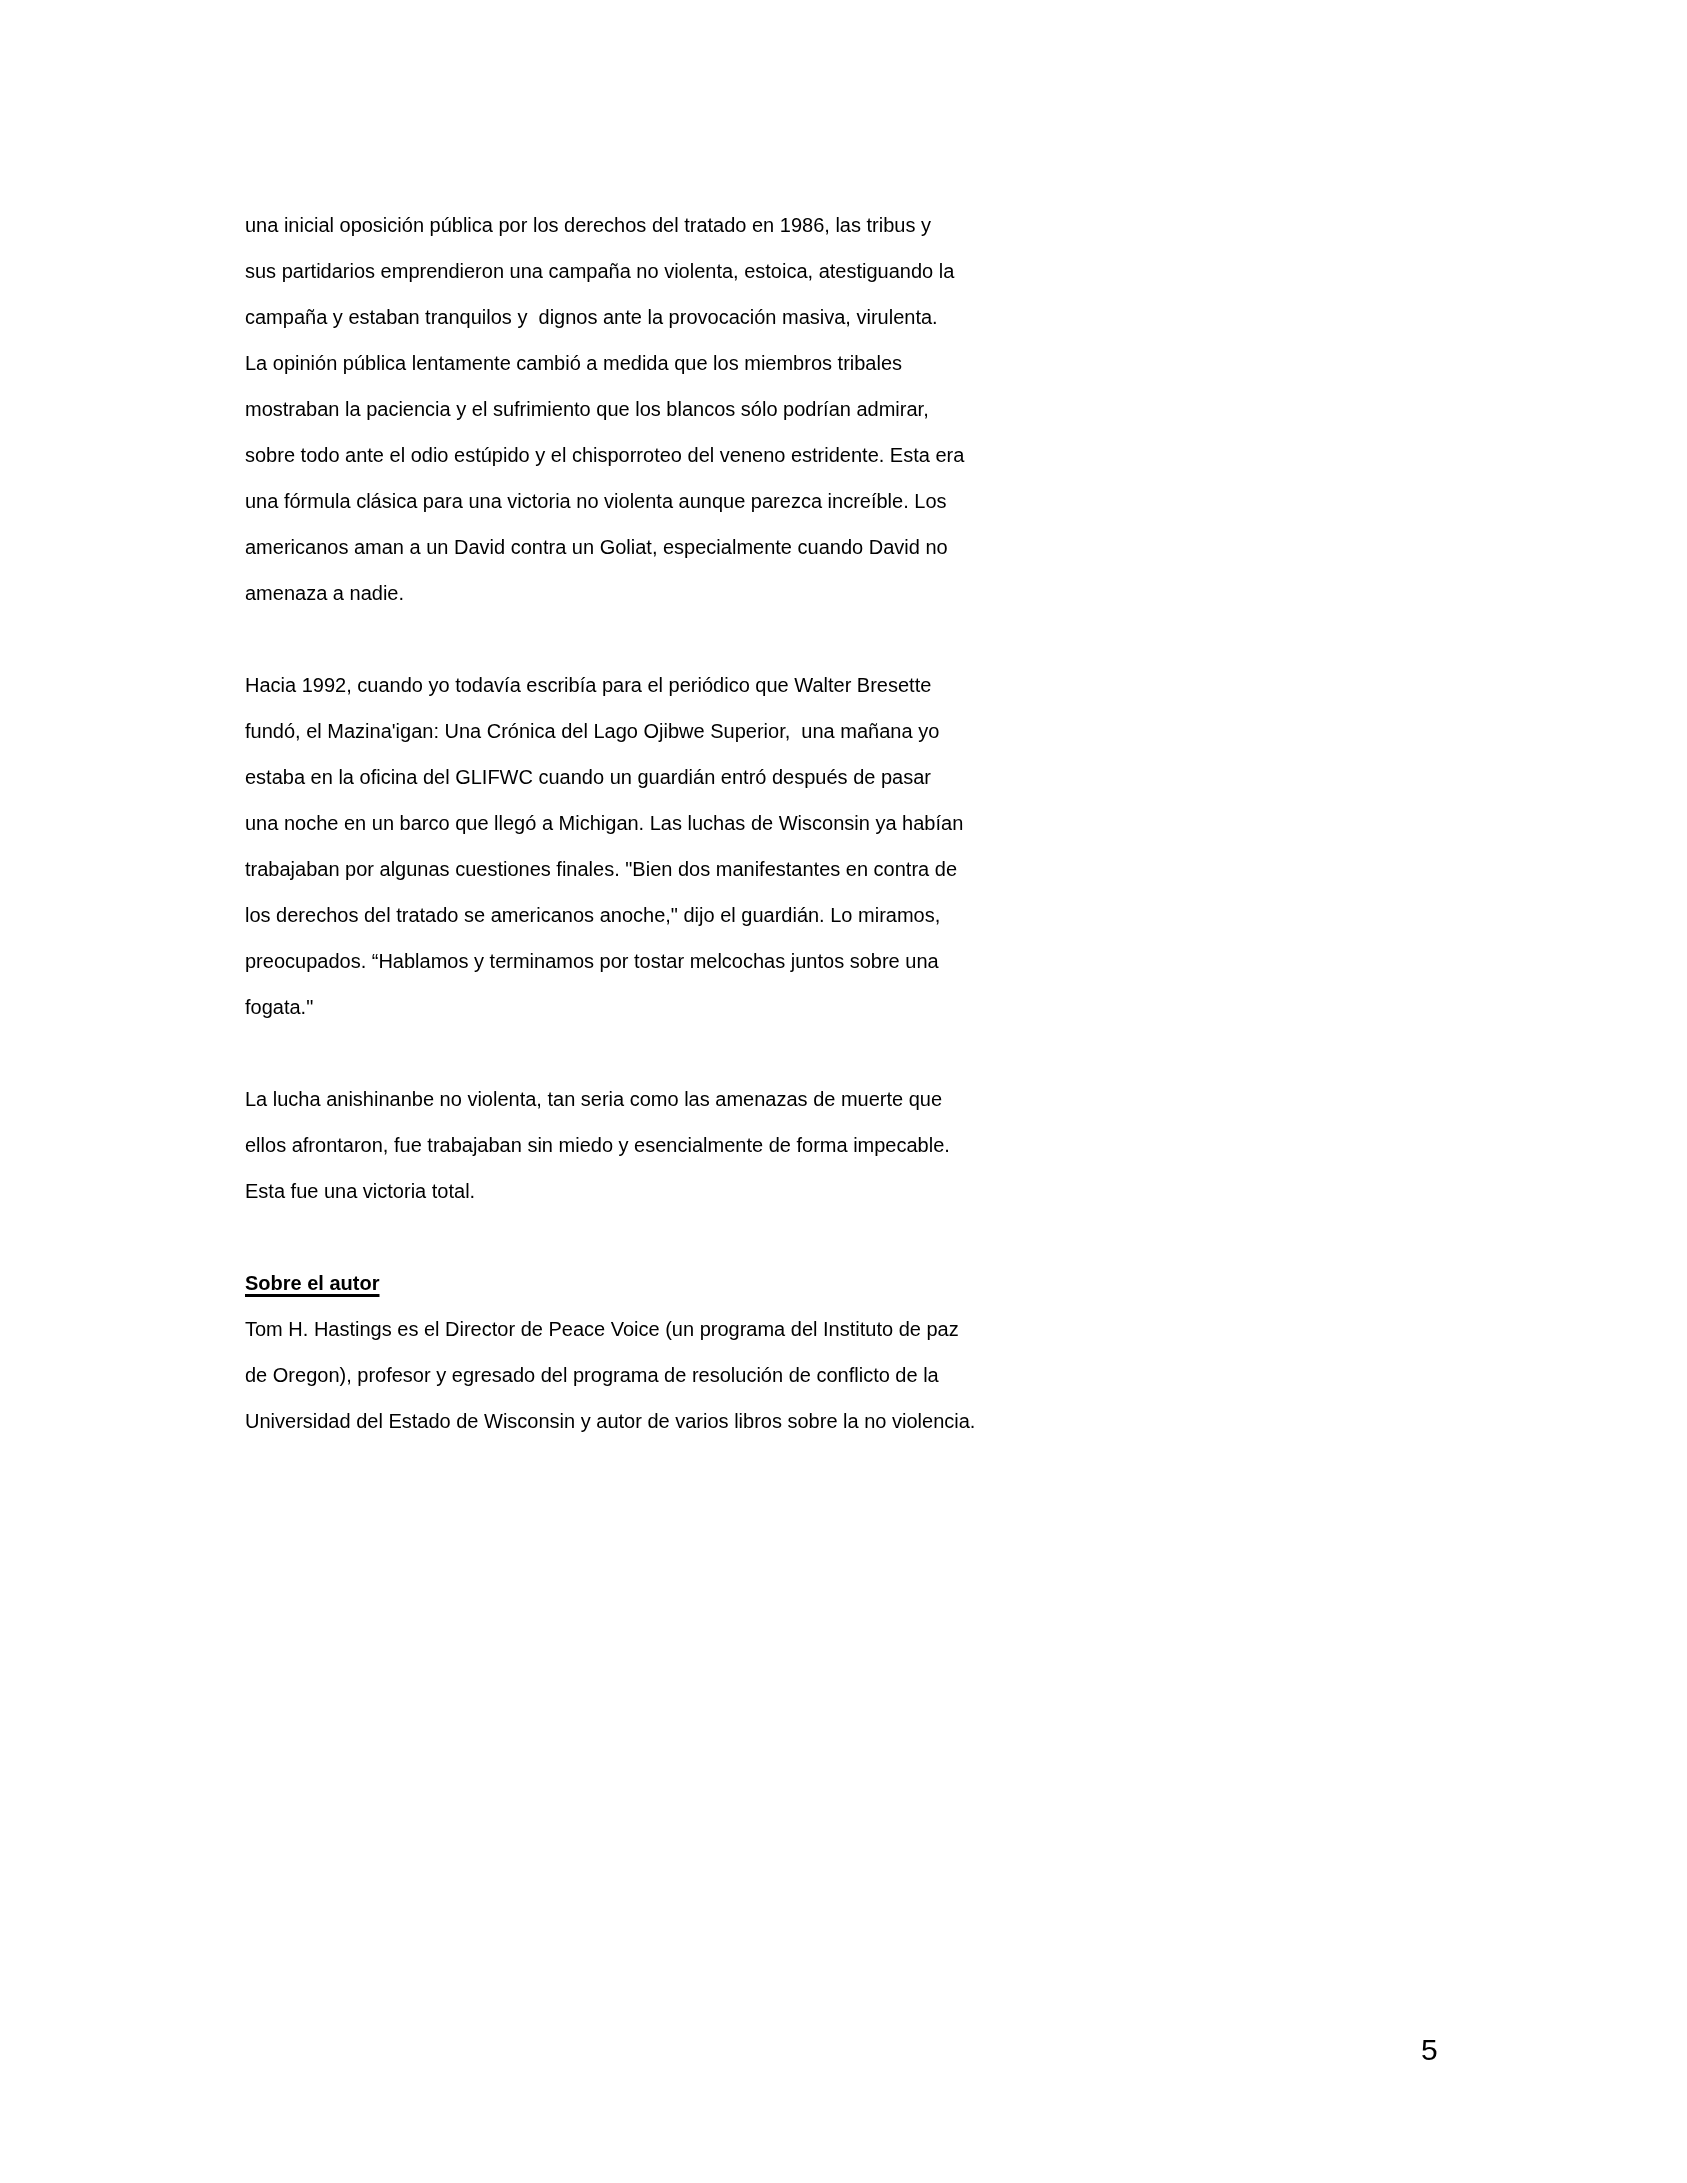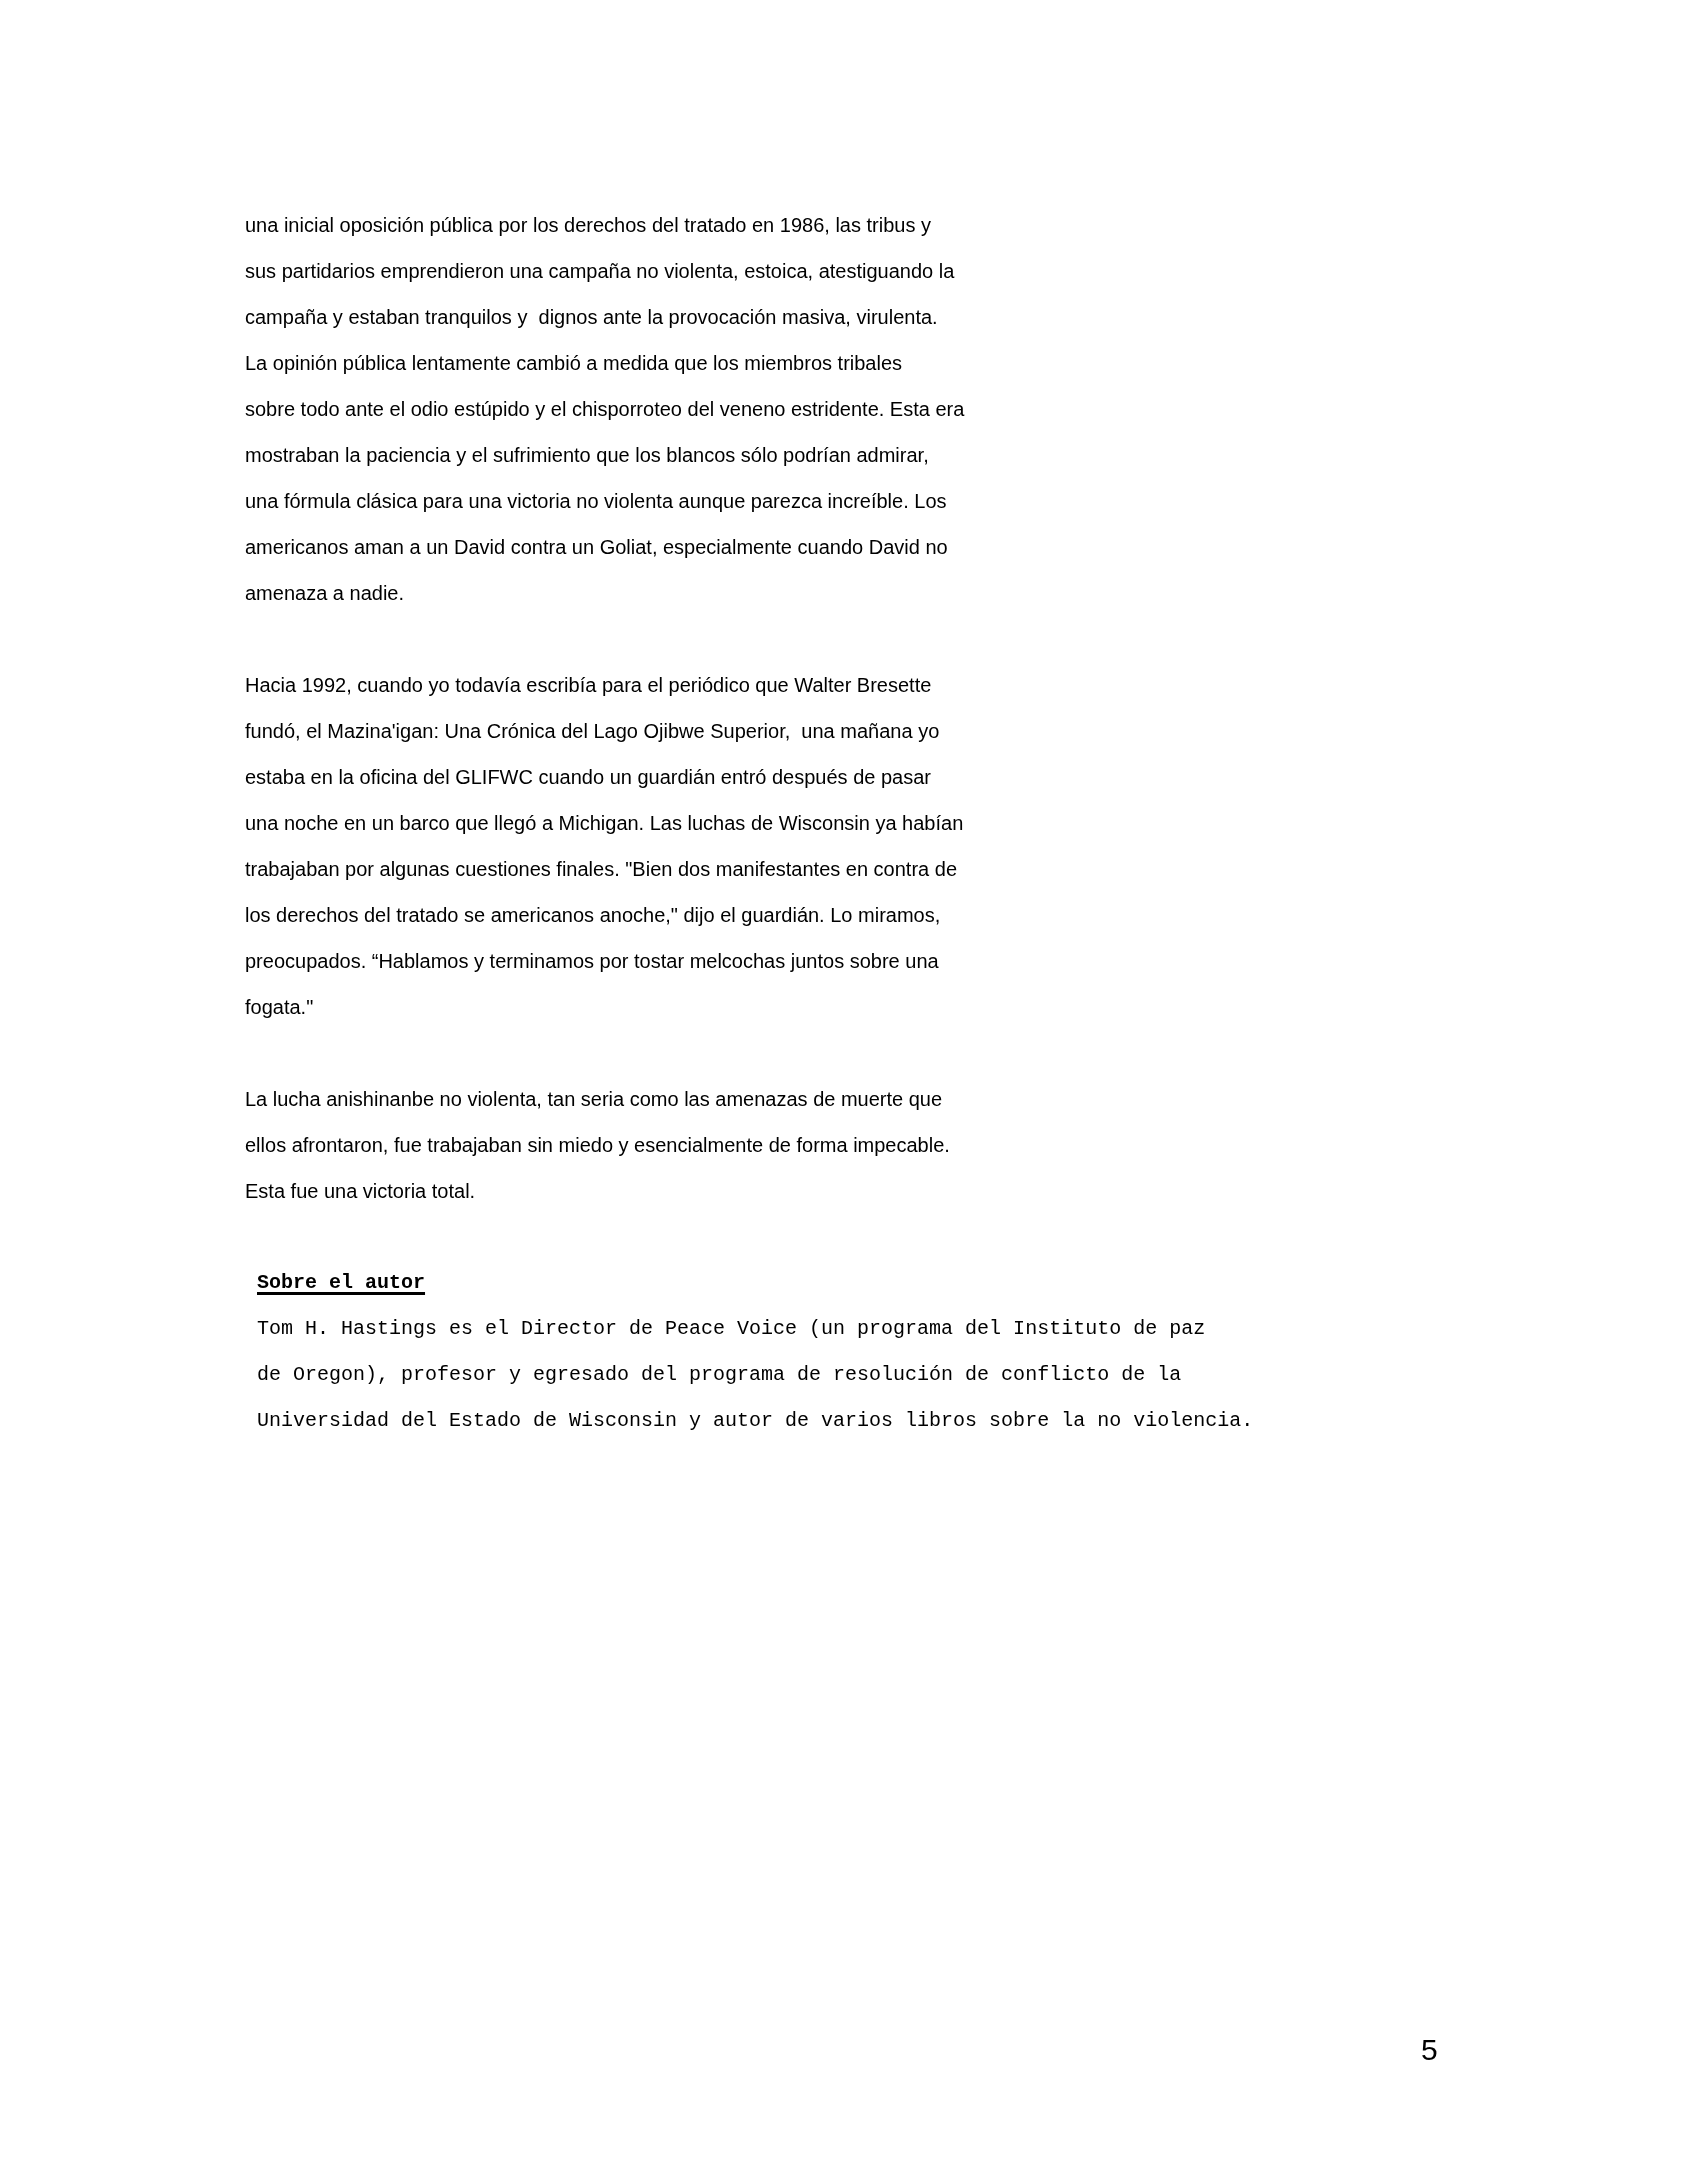--- a/index.html
+++ b/index.html
@@ -32,43 +32,42 @@
       white-space: pre;
     }
     .heading {
       font-weight: bold;
       text-decoration: underline;
       text-decoration-thickness: 3.3px;
       text-underline-offset: 4px;
       display: block;
     }
     .bio {
-      margin: 12px;
-      font-family: Liberation Mono, monospace;
+      margin: 0;
     }
     .page-number {
       position: absolute;
       left: 1421px;
       top: 2030px;
       font-size: 30px;
       line-height: 40px;
     }
   </style>
 </head>
 <body>
 
 <div class="page">
 
   <div class="para">
     <span class="line">una inicial oposición pública por los derechos del tratado en 1986, las tribus y</span>
     <span class="line">sus partidarios emprendieron una campaña no violenta, estoica, atestiguando la</span>
     <span class="line">campaña y estaban tranquilos y  dignos ante la provocación masiva, virulenta.</span>
     <span class="line">La opinión pública lentamente cambió a medida que los miembros tribales</span>
+    <span class="line">mostraban la paciencia y el sufrimiento que los blancos sólo podrían admirar,</span>
     <span class="line">sobre todo ante el odio estúpido y el chisporroteo del veneno estridente. Esta era</span>
-    <span class="line">mostraban la paciencia y el sufrimiento que los blancos sólo podrían admirar,</span>
     <span class="line">una fórmula clásica para una victoria no violenta aunque parezca increíble. Los</span>
     <span class="line">americanos aman a un David contra un Goliat, especialmente cuando David no</span>
     <span class="line">amenaza a nadie.</span>
   </div>
 
   <div class="para">
     <span class="line">Hacia 1992, cuando yo todavía escribía para el periódico que Walter Bresette</span>
     <span class="line">fundó, el Mazina'igan: Una Crónica del Lago Ojibwe Superior,  una mañana yo</span>
     <span class="line">estaba en la oficina del GLIFWC cuando un guardián entró después de pasar</span>
     <span class="line">una noche en un barco que llegó a Michigan. Las luchas de Wisconsin ya habían</span>

